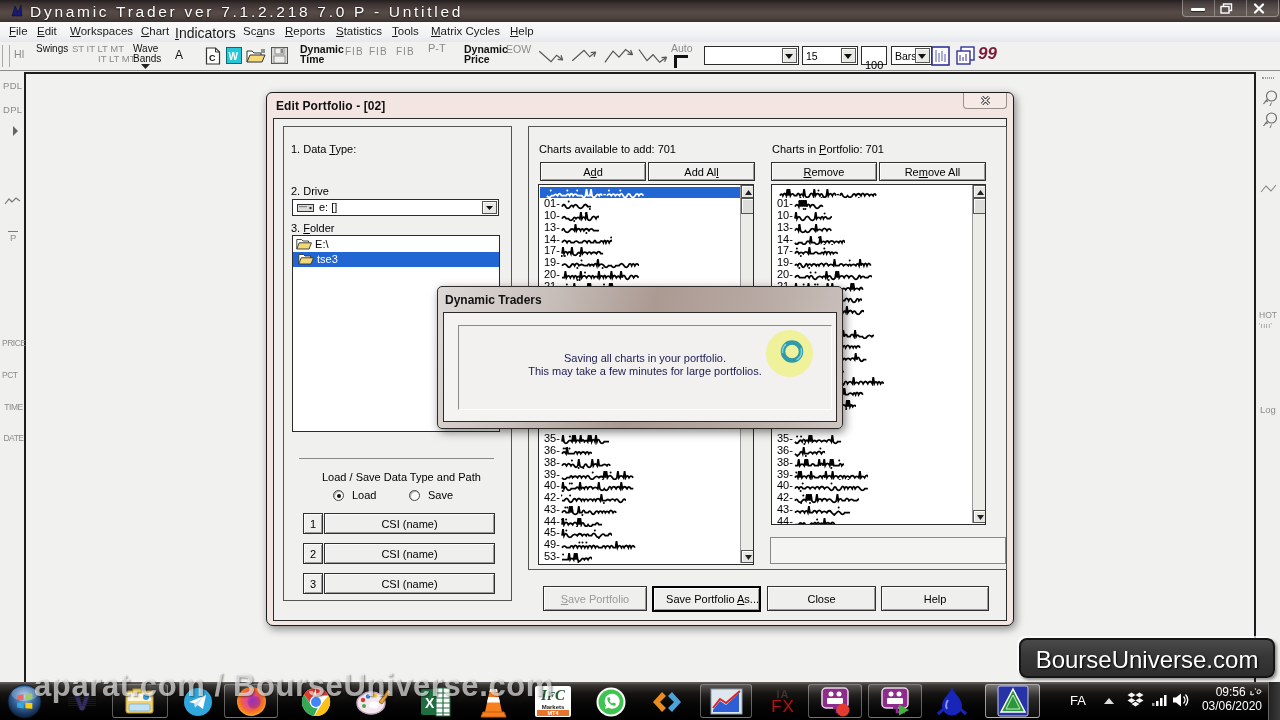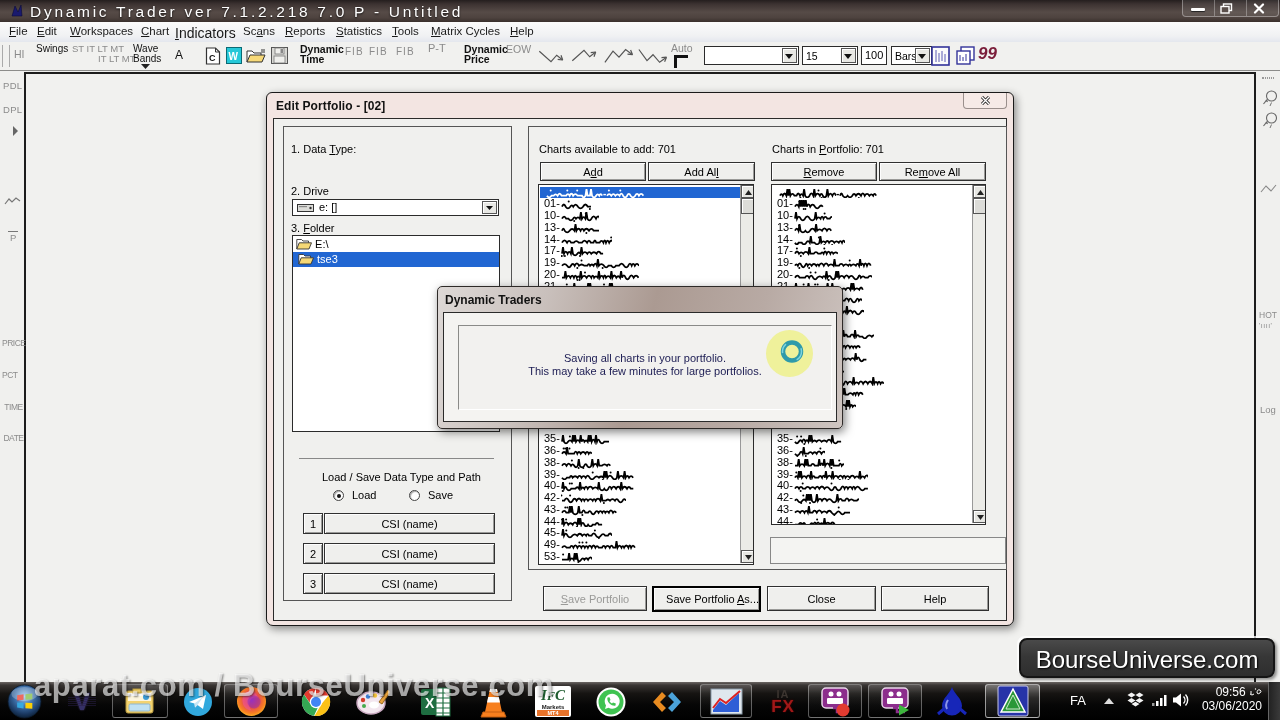--- a/index.html
+++ b/index.html
@@ -129,21 +129,21 @@
         <path d="M0 0 L8 0 L4 5 Z" fill="#111"></path>
       </svg>
     </div>
     <div class="abs" style="left:802px;top:4px;width:56px;height:19px;background:#fff;border:1.5px solid #2b2b2b;font-size:11px">
       <span style="position:absolute;left:3px;top:3px;font-size:10.5px">15</span>
       <span style="position:absolute;right:1px;top:1px;bottom:1px;width:15px;background:#e8e8e4;border:1px solid #555;box-shadow:inset 1px 1px 0 #fff"></span>
       <svg style="position:absolute;right:4px;top:6.5px" width="9" height="6">
         <path d="M0 0 L8 0 L4 5 Z" fill="#111"></path>
       </svg>
     </div>
-    <div class="abs" style="left:861px;top:4px;width:26px;height:19px;background:#fff;border:1.5px solid #2b2b2b;font-size:11px;padding:2px 0 0 3px">100</div>
+    <div class="abs" style="left:861px;top:4px;width:26px;height:19px;background:#fff;border:1.5px solid #2b2b2b;font-size:11px;padding:12px 0 0 3px">100</div>
     <div class="abs" style="left:891px;top:4px;width:41px;height:19px;background:#fff;border:1.5px solid #2b2b2b;font-size:11px">
       <span style="position:absolute;left:3px;top:3px;font-size:10.5px">Bars</span>
       <span style="position:absolute;right:1px;top:1px;bottom:1px;width:15px;background:#e8e8e4;border:1px solid #555;box-shadow:inset 1px 1px 0 #fff"></span>
       <svg style="position:absolute;right:4px;top:6.5px" width="9" height="6">
         <path d="M0 0 L8 0 L4 5 Z" fill="#111"></path>
       </svg>
     </div>
     <svg class="abs" style="left:931px;top:4px" width="19" height="20" viewBox="0 0 19 20">
       <rect x="1" y="1" width="17" height="18" fill="#fbfbfb" stroke="#33339a" stroke-width="1.6"></rect>
       <path d="M5 4 v12 M8 7 v9 M11 5 v10 M14 8 v8" stroke="#7777c0" stroke-width="1.2"></path>
@@ -737,21 +737,21 @@
       <path d="M14 2 L5 12 L14 22 L18 18 L12 12 L18 6 Z" fill="#e88b20"></path>
       <path d="M24 2 L33 12 L24 22 L20 18 L26 12 L20 6 Z" fill="#4ba3da"></path>
     </svg>
     <div class="abs" style="left:700px;top:2px;width:52px;height:34px;background:linear-gradient(rgba(255,255,255,.16),rgba(255,255,255,.05) 40%,rgba(0,0,0,.1));border:1px solid rgba(255,255,255,.35);border-radius:3px"></div>
     <svg class="abs" style="left:710px;top:6px" width="33" height="27" viewBox="0 0 33 27">
       <rect x="1" y="1" width="31" height="25" fill="#dfe7ee" stroke="#8a9aa8"></rect>
       <path d="M3 22 L10 13 L16 17 L29 5 L29 24 L3 24 Z" fill="#2e5ed6"></path>
       <path d="M3 20 L10 11 L16 15 L30 3" fill="none" stroke="#d22" stroke-width="2"></path>
     </svg>
     <div class="abs" style="left:765px;top:6px;width:36px;height:12px;font-size:11px;font-weight:bold;color:#3c3530;text-align:center;letter-spacing:1px">IA</div>
-    <div class="abs" style="left:763px;top:15px;width:40px;height:18px;font-size:17px;font-weight:bold;color:#a01818;text-align:center;letter-spacing:1px;text-shadow:0 0 2px #500">FX</div>
+    <div class="abs" style="left:763px;top:15px;width:40px;height:18px;font-size:17px;font-weight:normal;color:#a01818;text-align:center;letter-spacing:1px;text-shadow:0 0 2px #500">FX</div>
     <div class="abs" style="left:808px;top:2px;width:54px;height:34px;background:linear-gradient(rgba(255,255,255,.16),rgba(255,255,255,.05) 40%,rgba(0,0,0,.1));border:1px solid rgba(255,255,255,.35);border-radius:3px"></div>
     <svg class="abs" style="left:819px;top:3px" width="33" height="33" viewBox="0 0 33 33">
       <rect x="3" y="3" width="26" height="20" rx="4" fill="#8c2d8c" stroke="#e8d8e8" stroke-width="1.5"></rect>
       <circle cx="12" cy="9" r="2.5" fill="#fff"></circle>
       <circle cx="20" cy="9" r="2.5" fill="#fff"></circle>
       <rect x="8" y="13" width="16" height="6" rx="1" fill="#fff"></rect>
       <path d="M14 23 L18 23 L18 27 L26 27" stroke="#8c2d8c" stroke-width="2.5" fill="none"></path>
       <circle cx="24" cy="25" r="6.5" fill="#e23b30"></circle>
     </svg>
     <div class="abs" style="left:868px;top:2px;width:54px;height:34px;background:linear-gradient(rgba(255,255,255,.16),rgba(255,255,255,.05) 40%,rgba(0,0,0,.1));border:1px solid rgba(255,255,255,.35);border-radius:3px"></div>

